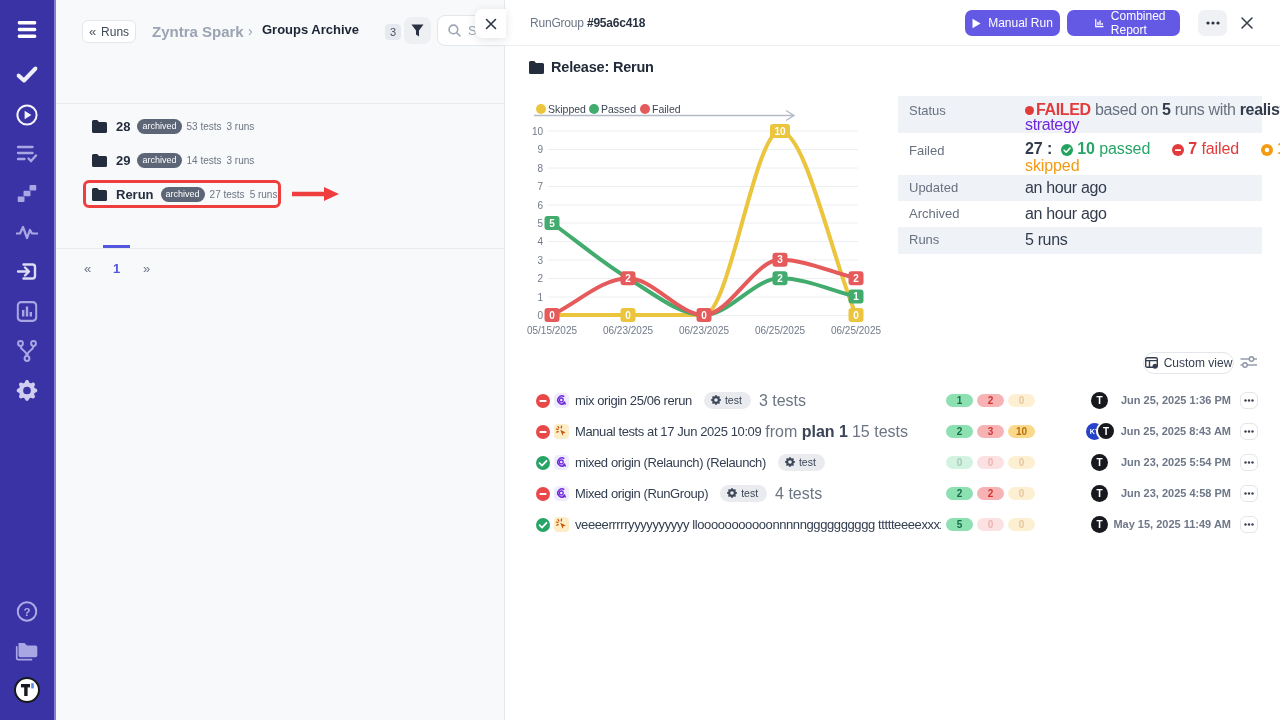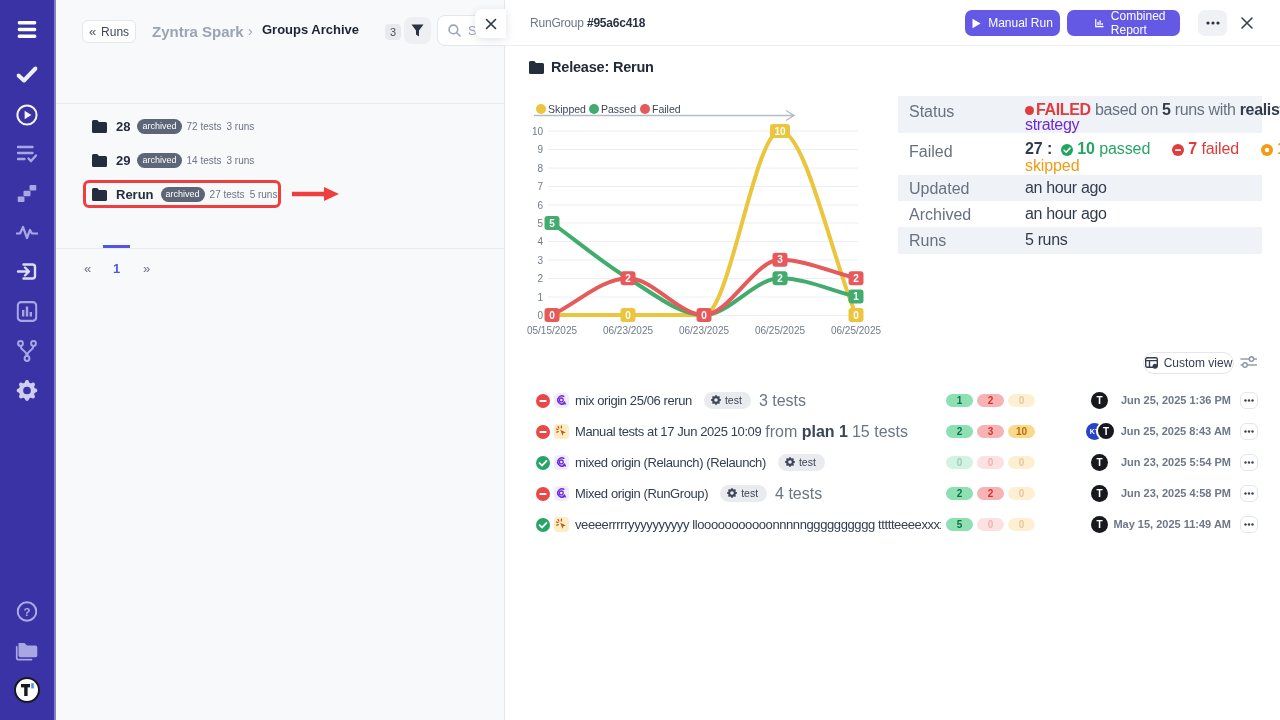--- a/index.html
+++ b/index.html
@@ -37,21 +37,21 @@
   .rg-label { position:absolute; left:25px; top:16px; font-size:12px; letter-spacing:-0.2px; color:#6e7787; }
   .rg-label b { color:#2a3342; font-weight:700; }
   .btn-purple { position:absolute; top:10px; height:26px; background:#6459e4; border-radius:7px; color:#fff; font-size:12px; display:flex; align-items:center; justify-content:center; gap:7px; font-weight:400; }
   .dots-btn { position:absolute; left:693px; top:10px; width:29px; height:26px; background:#f0f1f4; border-radius:7px; display:flex; align-items:center; justify-content:center; }
   .rtitle { position:absolute; left:24px; top:59px; font-size:14.5px; font-weight:700; color:#222b3a; display:flex; align-items:center; gap:7px; letter-spacing:-0.2px; }
 
   
   .itable { position:absolute; left:393px; top:96px; width:364px; font-size:13px; }
   .irow { position:relative; width:364px; }
   .irow.striped { background:#eff3f8; }
-  .ilabel { position:absolute; left:11px; top:7px; color:#68717f; font-size:16px; }
+  .ilabel { position:absolute; left:11px; top:7px; color:#68717f; font-size:13px; }
   .ival { position:absolute; left:127px; top:6px; color:#323c4d; line-height:15px; font-size:16px; width:238px; letter-spacing:-0.35px; }
 
   
   .cv-btn { position:absolute; left:638px; top:352px; width:91px; height:22px; background:#fff; border:1px solid #e3e6ea; border-radius:12px; display:flex; align-items:center; justify-content:center; gap:6px; font-size:12px; color:#343e4e; }
 
   
   .rrow { position:absolute; left:0; width:775px; height:31px; }
   .rleft { position:absolute; left:31px; top:0; height:31px; display:flex; align-items:center; gap:4px; max-width:405px; overflow:hidden; white-space:nowrap; }
   .rtitle2 { font-size:13px; color:#333e50; font-weight:500; letter-spacing:-0.4px; margin-left:2px; }
   .tbadge { background:#e9ebef; border-radius:10px; font-size:10.5px; color:#3c4656; padding:2px 9px 3px 7px; display:inline-flex; align-items:center; gap:4px; margin-left:8px; }
@@ -92,21 +92,21 @@
     <span>Se</span>
   </div>
   <div class="ldivider" style="top:103px"></div>
 
   <div class="grow" style="top:111px">
     <svg width="15" height="13" viewBox="0 0 15 13">
         <path d="M0 1.5 A1.5 1.5 0 0 1 1.5 0 H5.2 L7 2 H13.5 A1.5 1.5 0 0 1 15 3.5 V11.5 A1.5 1.5 0 0 1 13.5 13 H1.5 A1.5 1.5 0 0 1 0 11.5 Z" fill="#232d3d"></path>
       </svg>
     <span class="fname">28</span>
       <span class="gpill">archived</span>
-      <span class="gmeta">72 tests</span>
+      <span class="gmeta">53 tests</span>
       <span class="gmeta" style="margin-left:5px">3 runs</span>
   </div>
   <div class="grow" style="top:145px">
     <svg width="15" height="13" viewBox="0 0 15 13">
         <path d="M0 1.5 A1.5 1.5 0 0 1 1.5 0 H5.2 L7 2 H13.5 A1.5 1.5 0 0 1 15 3.5 V11.5 A1.5 1.5 0 0 1 13.5 13 H1.5 A1.5 1.5 0 0 1 0 11.5 Z" fill="#232d3d"></path>
       </svg>
     <span class="fname">29</span>
       <span class="gpill">archived</span>
       <span class="gmeta">14 tests</span>
       <span class="gmeta" style="margin-left:5px">3 runs</span>

